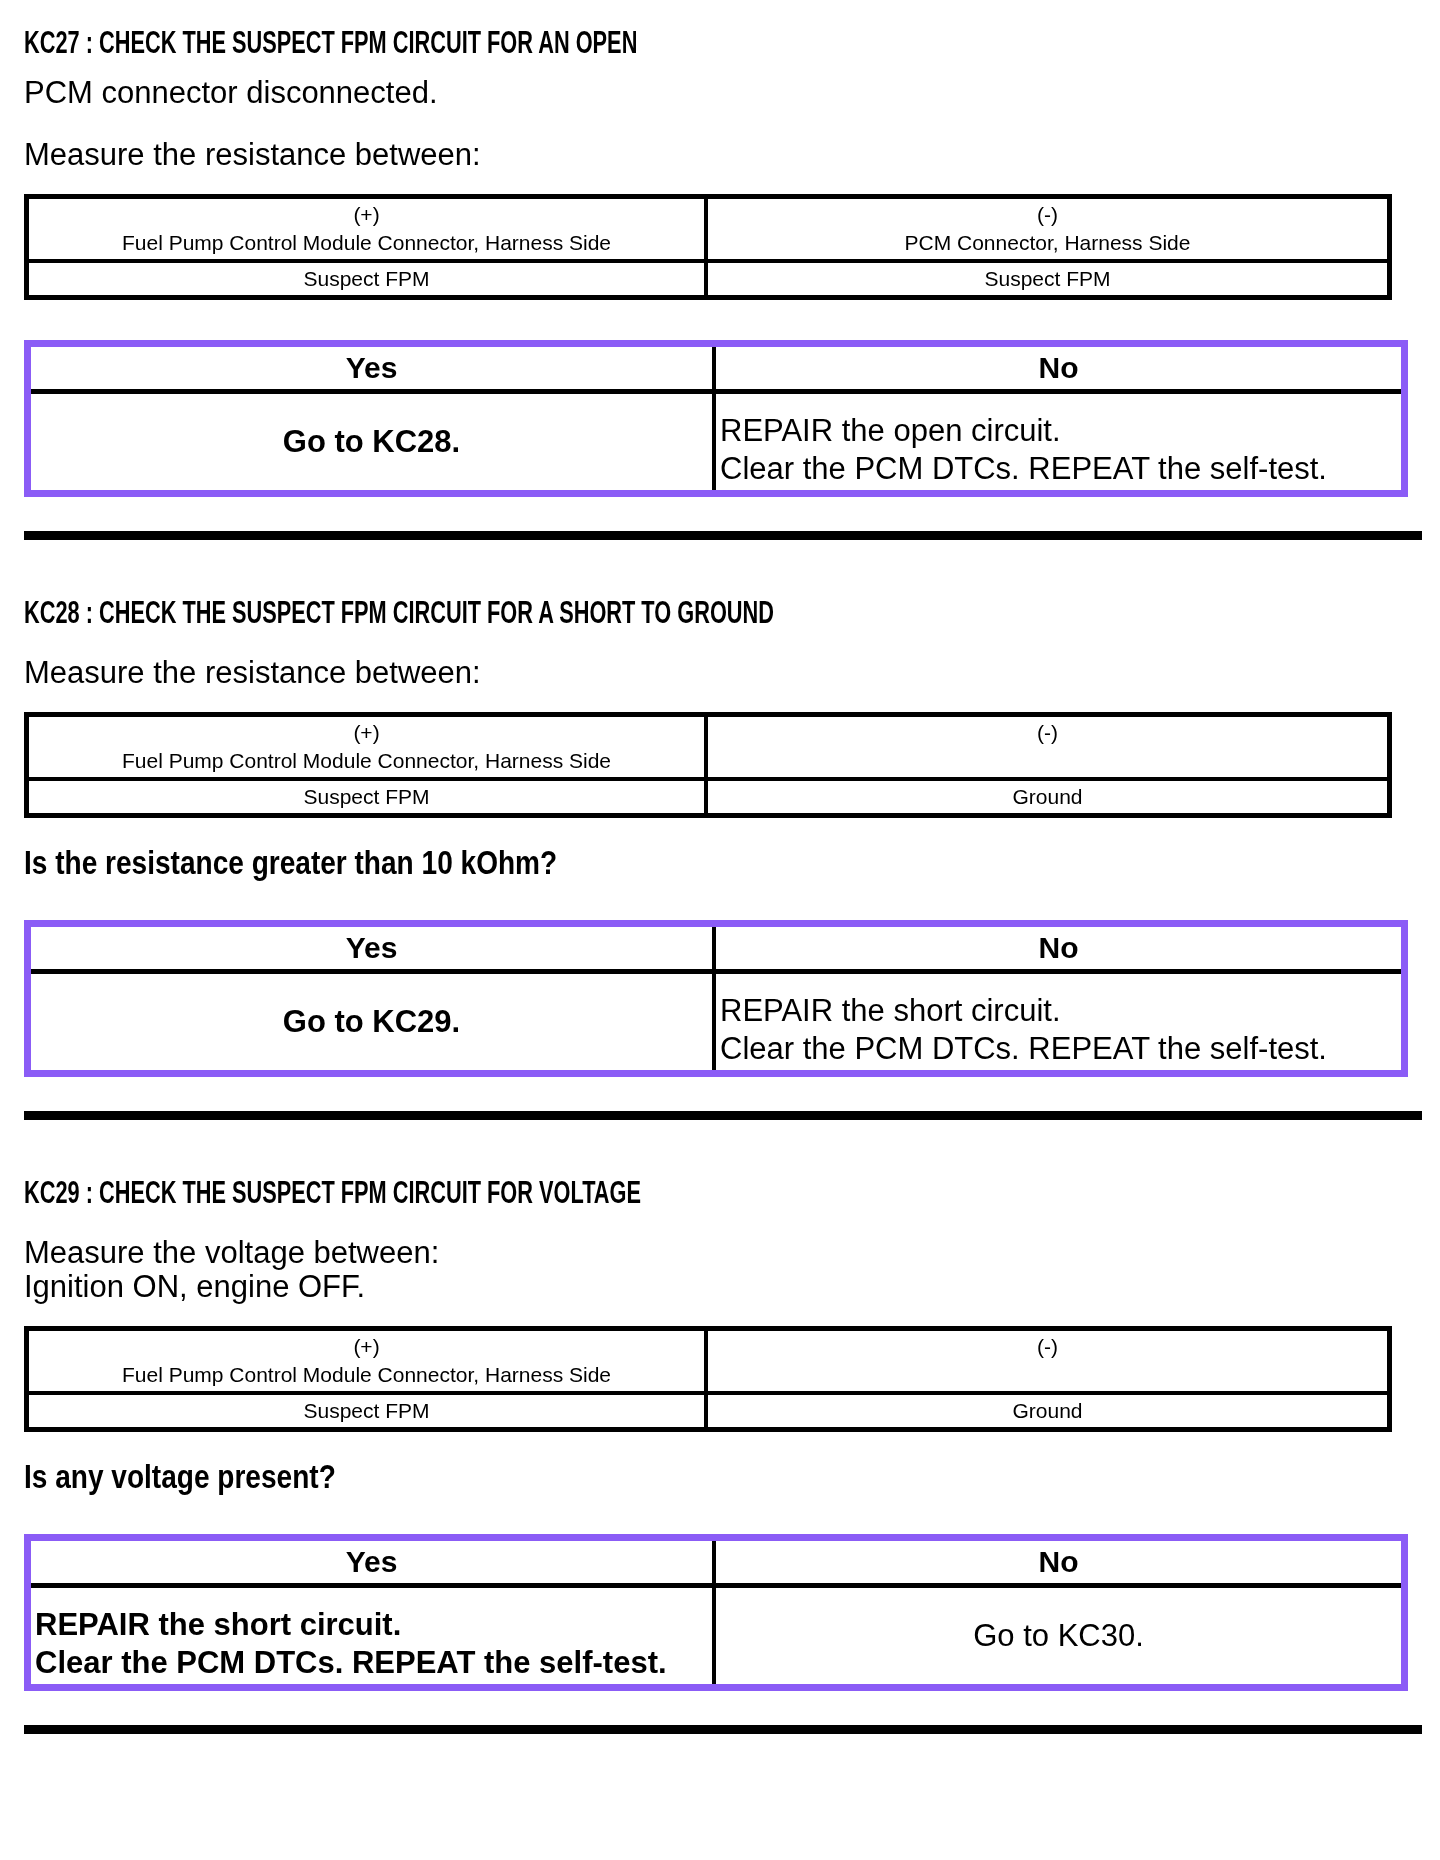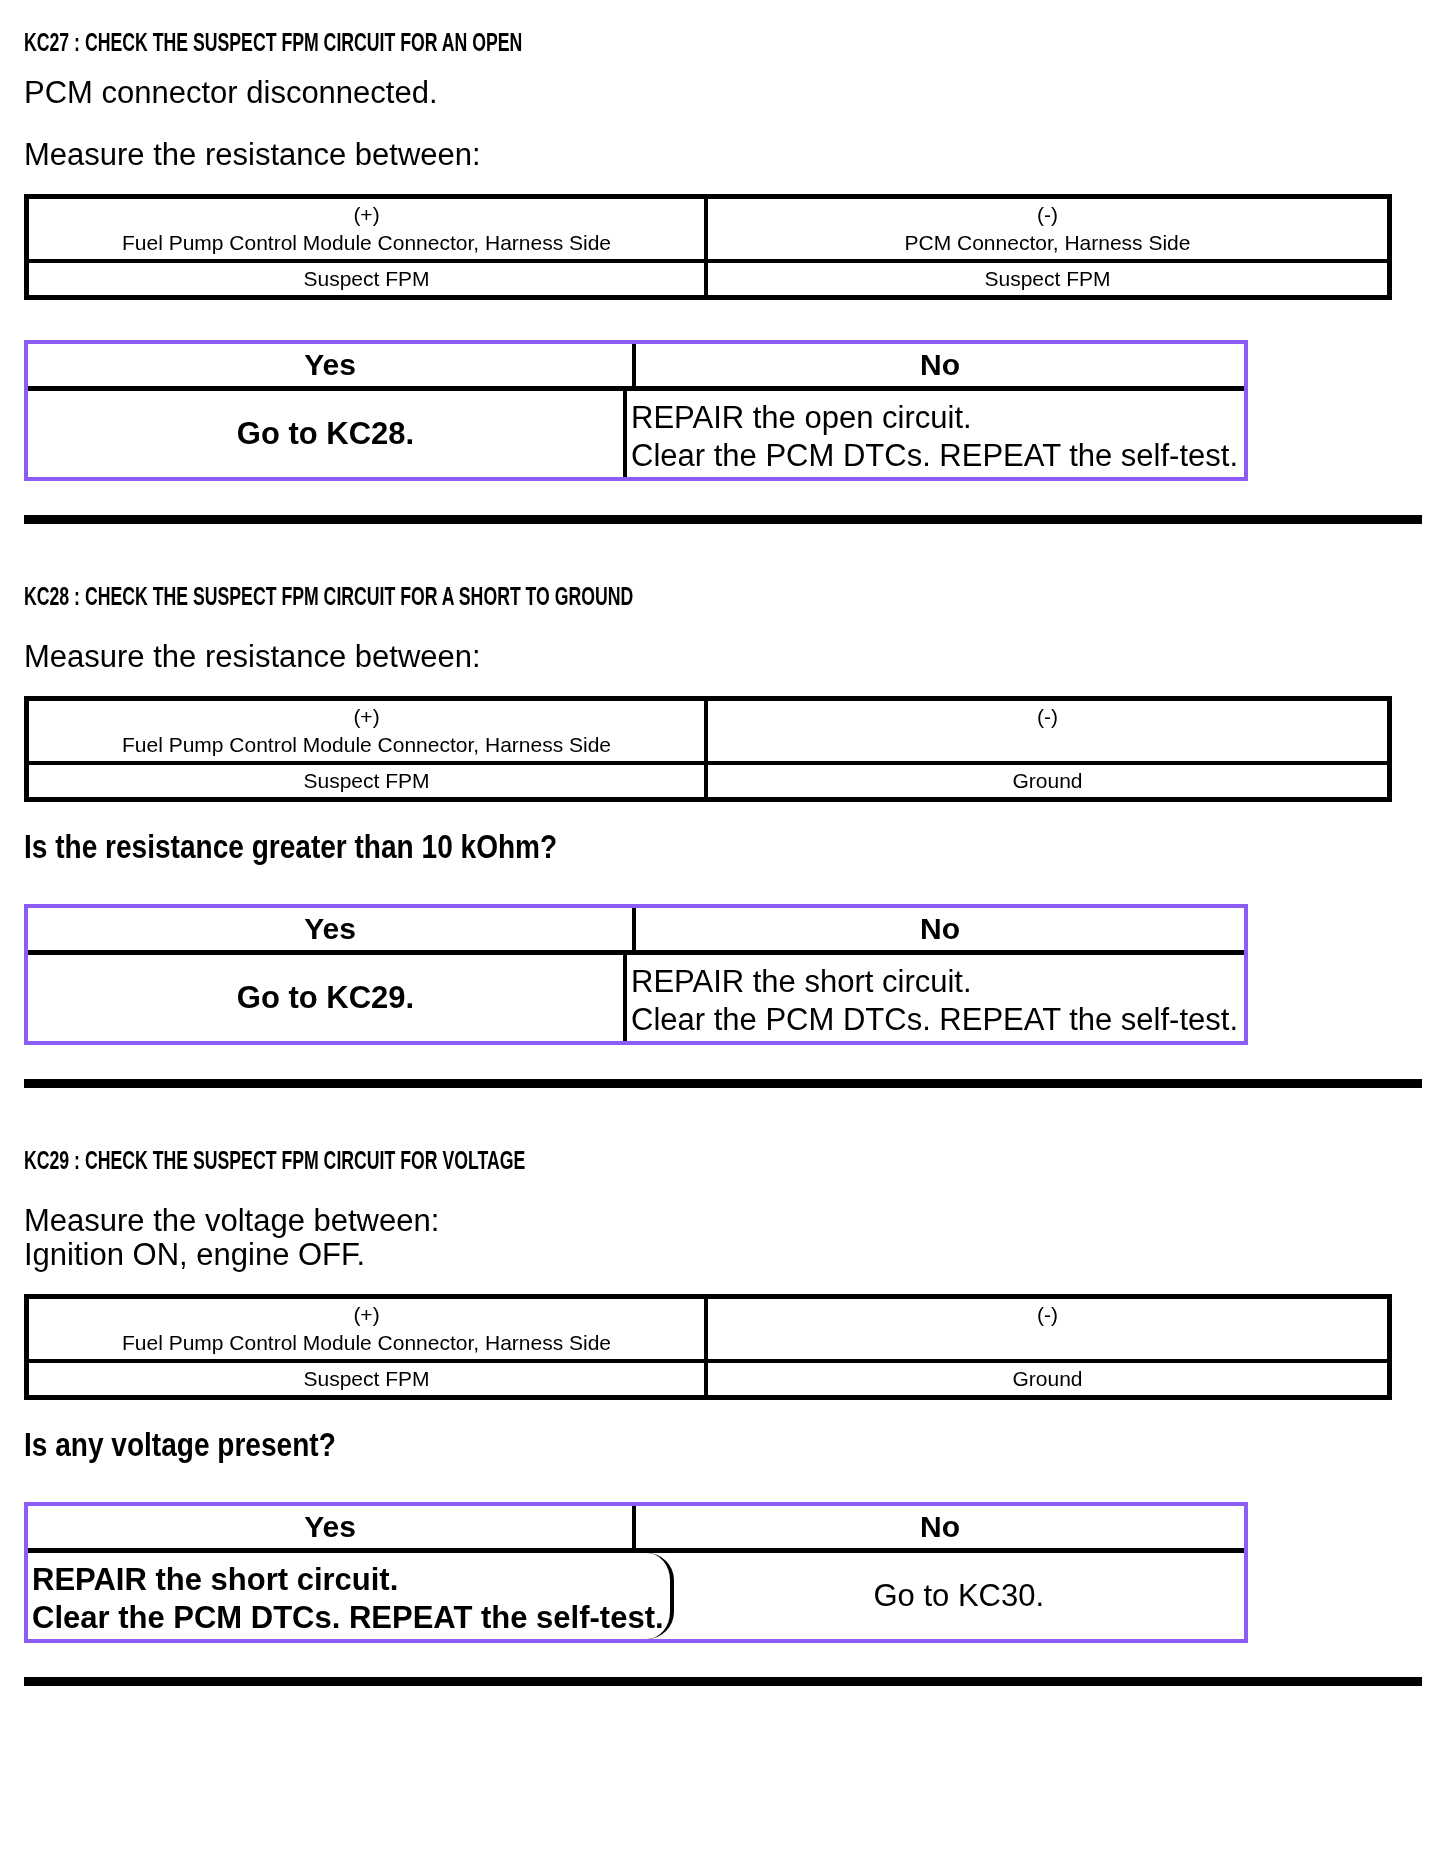--- a/index.html
+++ b/index.html
@@ -8,21 +8,21 @@
     box-sizing: border-box;
     background: #ffffff;
     color: #000000;
     font-family: "Liberation Sans", "DejaVu Sans", sans-serif;
     padding: 26px 24px 0 24px;
     overflow: hidden;
   }
   .test-step + .test-step { margin-top: 56px; }
 
   .section-title {
-    font-size: 26px; font-weight: bold; line-height: 32px;
+    font-size: 32px; font-weight: bold; line-height: 32px;
     margin: 0 0 18px 0; white-space: nowrap;
   }
   .x-cond {
     display: inline-block; transform: scaleX(0.68);
     transform-origin: 0 50%; white-space: nowrap;
   }
   .body-line {
     font-size: 31px; line-height: 34px; margin-bottom: 12px;
     white-space: nowrap;
   }
@@ -48,39 +48,39 @@
     font-size: 33px; font-weight: bold; line-height: 34px;
     margin-top: 28px; white-space: nowrap;
   }
   .q-cond {
     display: inline-block; transform: scaleX(0.85);
     transform-origin: 0 50%; white-space: nowrap;
   }
 
   
   .dtable {
-    width: 1224px; margin-top: 40px;
-    border: 4px solid #8b5cf6; box-sizing: border-box;
+    width: 1384px; margin-top: 40px;
+    border: 7px solid #8b5cf6; box-sizing: border-box;
   }
   .drow { display: flex; }
   .drow-head { border-bottom: 5px solid #000; }
   .dhc {
     flex: 1 1 50%; box-sizing: border-box;
     text-align: center; font-size: 30px; font-weight: bold;
     line-height: 38px; padding: 2px 0;
   }
   .dhc-yes { border-right: 4px solid #000; }
   .dcell {
     flex: 1 1 50%; box-sizing: border-box;
     min-height: 80px; font-size: 31px; line-height: 38px;
     display: flex; flex-direction: column;
   }
   .dcell-yes { border-right: 4px solid #000; font-weight: bold; }
   .cell-center { justify-content: center; align-items: center; text-align: center; padding: 2px 6px; }
-  .cell-left   { justify-content: center; align-items: flex-start; text-align: left; padding: 8px 6px 2px 4px; border-radius: 27px; }
+  .cell-left   { justify-content: center; align-items: flex-start; text-align: left; padding: 18px 6px 2px 4px; }
   .dline { white-space: nowrap; }
 
   .hr-divider {
     width: 1398px; height: 9px; background: #000;
     margin-top: 34px;
   }
 </style>
 </head>
 <body>
 

